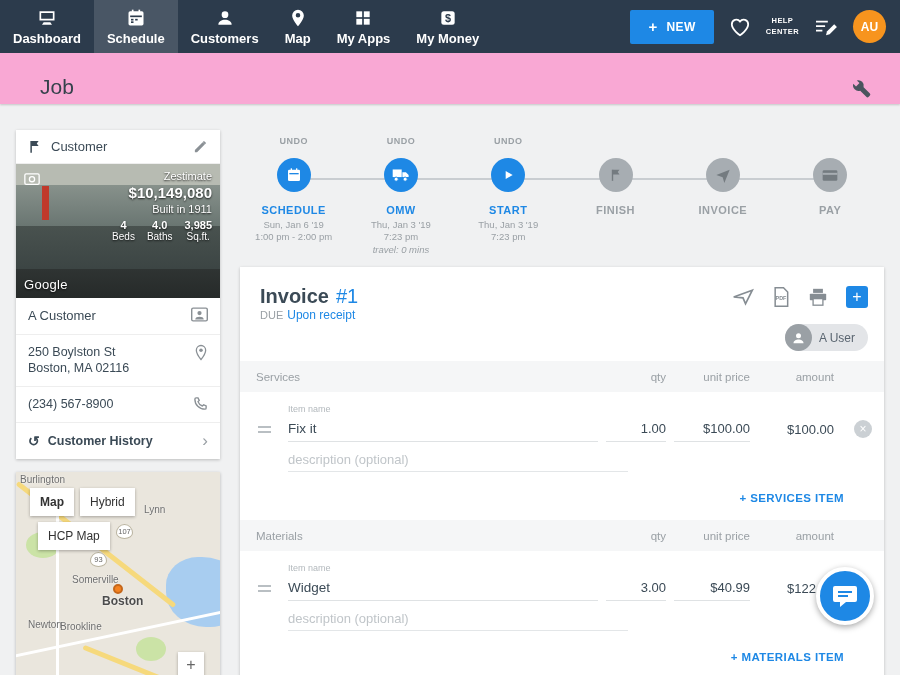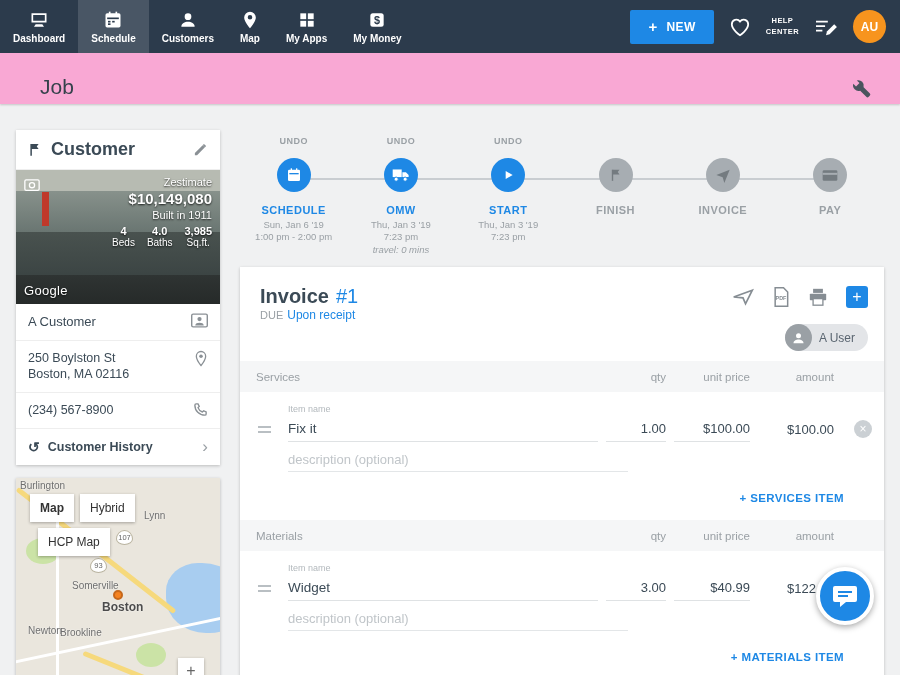--- a/index.html
+++ b/index.html
@@ -5,37 +5,37 @@
   *{margin:0;padding:0;box-sizing:border-box}
   html,body{width:900px;height:675px;overflow:hidden}
   body{font-family:"Liberation Sans",sans-serif;background:#f0f1f2;position:relative;color:#3b4a56}
   .shadow{box-shadow:0 1px 3px rgba(0,0,0,.25)}
   svg{display:block}
 
   
   .topnav{position:absolute;top:0;left:0;right:0;height:53px;background:#2c3b4c;display:flex;align-items:stretch;z-index:20}
   .nav-item{display:flex;flex-direction:column;align-items:center;justify-content:center;gap:3px;padding:0 13px;cursor:pointer;color:#fff}
   .nav-item.active{background:rgba(255,255,255,.14)}
-  .nav-label{font-size:10px;font-weight:bold;white-space:nowrap}
+  .nav-label{font-size:13px;font-weight:bold;white-space:nowrap}
   .nav-right{margin-left:auto;display:flex;align-items:center;gap:15px;padding-right:14px}
   .new-btn{background:#1e88e5;color:#fff;border:none;border-radius:2px;font-size:12px;font-weight:bold;padding:10px 18px;display:flex;align-items:center;gap:9px;cursor:pointer;letter-spacing:.4px}
   .new-plus{font-size:15px;font-weight:bold;line-height:10px}
   .help{color:#fff;font-size:7.5px;font-weight:bold;text-align:center;line-height:1.35;letter-spacing:.4px;cursor:pointer}
   .avatar{width:33px;height:33px;border-radius:50%;background:#f7941e;color:#fff;font-size:12px;font-weight:bold;display:flex;align-items:center;justify-content:center;cursor:pointer}
 
   
   .subheader{position:absolute;top:53px;left:0;right:0;height:51px;background:#f9a8d4;box-shadow:0 1px 2px rgba(0,0,0,.18);display:flex;align-items:center;padding:16px 28px 0 40px;z-index:10}
   .page-title{font-size:21px;color:#36424c}
   .job-tools{margin-left:auto;cursor:pointer}
 
   
   .sidebar{position:absolute;left:16px;top:130px;width:204px}
   .card{background:#fff;box-shadow:0 1px 3px rgba(0,0,0,.22)}
   .cust-head{display:flex;align-items:center;gap:8px;padding:9px 12px;border-bottom:1px solid #eee}
-  .cust-head-label{font-size:18px;font-weight:bold;flex:1}
+  .cust-head-label{font-size:13px;font-weight:normal;flex:1}
   .photo{position:relative;height:134px;overflow:hidden;background:
     linear-gradient(180deg,#b7bbb2 0%,#b7bbb2 16%,#87918b 16%,#6a7672 46%,#49524f 46%,#3c4544 78%,#2f3433 78%,#262a29 100%)}
   .photo .banner{position:absolute;left:26px;top:22px;width:7px;height:34px;background:#c0392b}
   .zest{position:absolute;right:8px;top:6px;text-align:right;color:#fff;text-shadow:0 1px 2px rgba(0,0,0,.8)}
   .zest-label{font-size:11px}
   .zest-value{font-size:15px;font-weight:bold;margin:2px 0}
   .zest-built{font-size:11px;margin-bottom:4px}
   .zest-stats{display:flex;gap:12px;justify-content:flex-end}
   .zest-stat{text-align:center;font-size:10px}
   .zest-stat b{display:block;font-size:11px}

